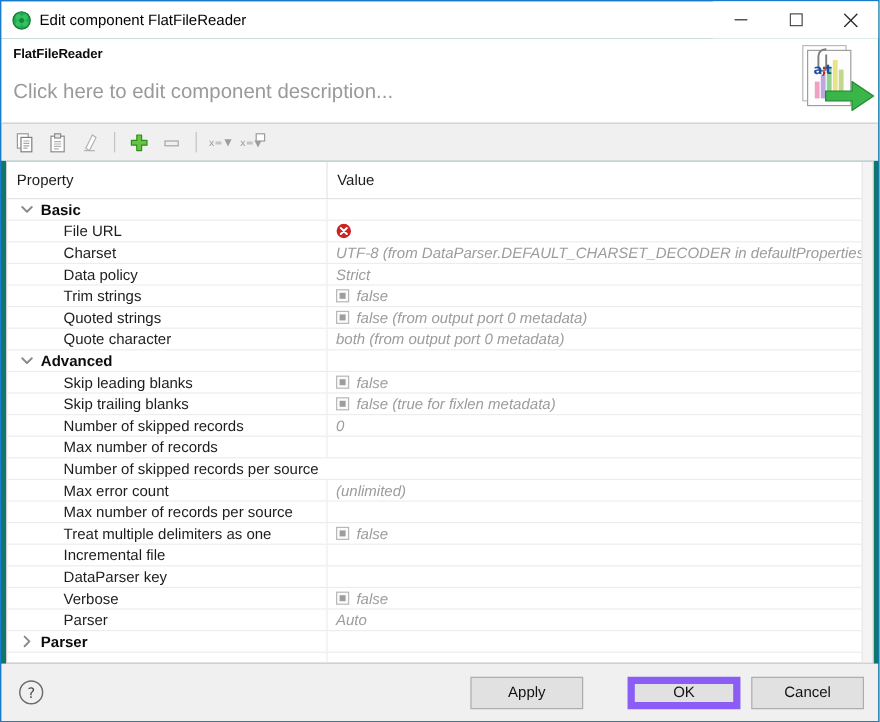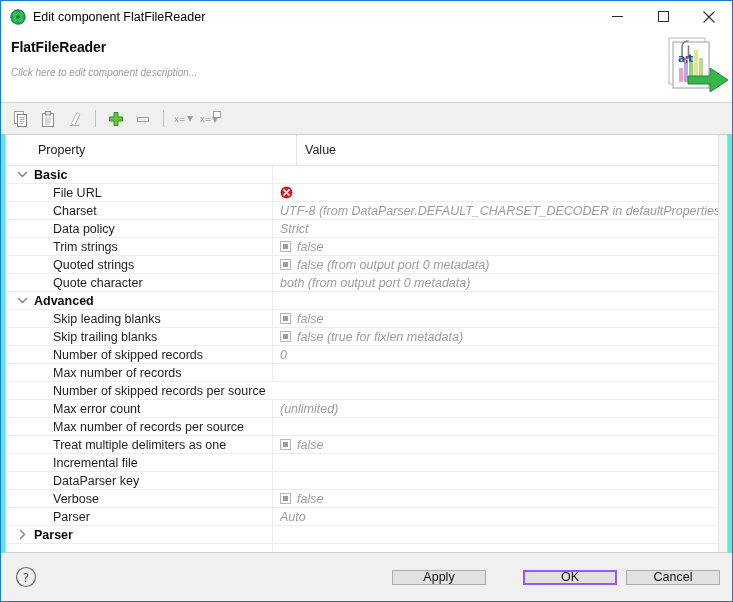--- a/index.html
+++ b/index.html
@@ -10,21 +10,21 @@
   body {
     font-family: "Liberation Sans", sans-serif;
     -webkit-font-smoothing: antialiased;
   }
   #dialog {
     position: relative;
     width: 733px;
     height: 602px;
     box-sizing: border-box;
     border: 1px solid #1a7bc9;
-    background: #5eead4;
+    background: #0f766e;
     overflow: hidden;
     display: flex;
     flex-direction: column;
     justify-content: flex-end;
   }
 
   
   .titlebar {
     height: 31px;
     min-height: 31px;
@@ -60,31 +60,30 @@
   .header {
     height: 71px;
     min-height: 71px;
     background: #ffffff;
     position: relative;
     padding: 0 10px 0 10px;
     box-sizing: border-box;
     border-bottom: 1px solid #d6d6d6;
   }
   .header-title {
-    font-size: 14px;
+    font-size: 11px;
     font-weight: bold;
     color: #0c0c0c;
     position: absolute;
     left: 10px;
     top: 7px;
     letter-spacing: -0.1px;
   }
   .header-desc {
-    font-size: 10px;
-    font-style: italic;
+    font-size: 17px;
     color: #9a9a9a;
     position: absolute;
     left: 10px;
     top: 35px;
   }
   .header-logo {
     position: absolute;
     right: 2px;
     top: 0px;
     width: 72px;
@@ -128,21 +127,20 @@
     display: flex;
     flex-direction: column;
   }
   .thead {
     height: 30px;
     min-height: 30px;
     display: flex;
     background: #ffffff;
     border-bottom: 1px solid #e4e4e4;
     align-items: center;
-    padding-left: 24px;
   }
   .th {
     font-size: 12.5px;
     color: #1d1d1d;
     box-sizing: border-box;
   }
   .th-prop { width: 266px; padding-left: 8px; }
   .th-val  { flex: 1 1 auto; padding-left: 8px; border-left: 1px solid #e4e4e4; height: 30px; line-height: 30px; }
 
   .tbody { flex: 1 1 auto; }
@@ -234,34 +232,34 @@
     padding: 0 12px 0 14px;
     box-sizing: border-box;
   }
   .help-btn {
     width: 22px; height: 22px;
     flex: 0 0 auto;
   }
   .footer-spacer { flex: 1 1 auto; }
   .btn {
     width: 94px;
-    height: 15px;
+    height: 27px;
     background: #e1e1e1;
     border: 1px solid #adadad;
     font-size: 12.5px;
     color: #121212;
     font-family: "Liberation Sans", sans-serif;
     display: flex;
     align-items: center;
     justify-content: center;
     box-sizing: border-box;
     margin-left: 9px;
   }
   .btn.default {
-    border: 2px solid #8b5cf6;
+    border: 6px solid #8b5cf6;
     background: #e1e1e1;
     margin-left: 37px;
   }
 </style>
 </head>
 <body>
 
 <div id="dialog">
 
   <div class="titlebar">

